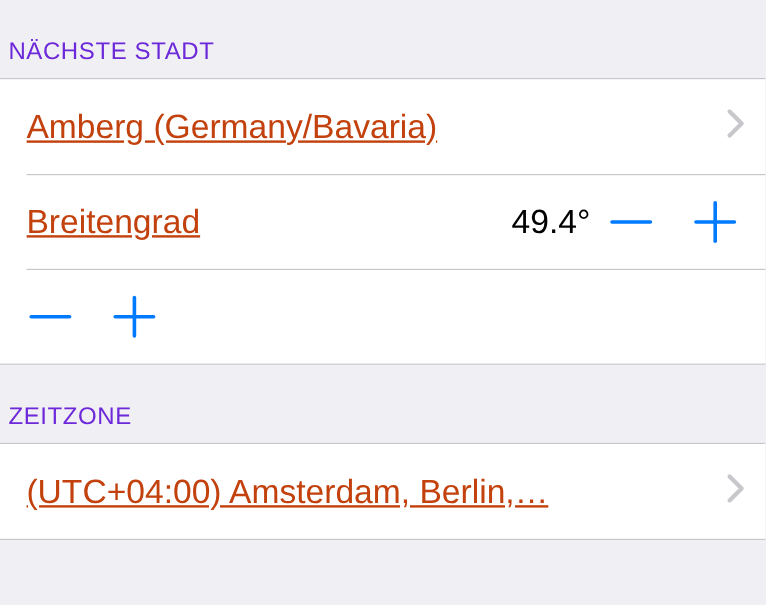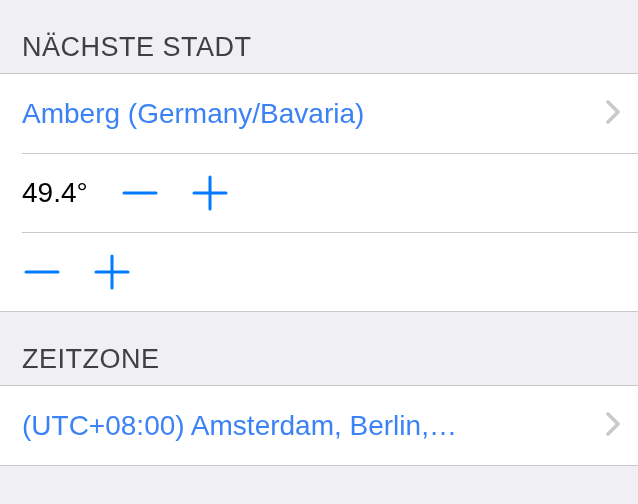--- a/index.html
+++ b/index.html
@@ -9,24 +9,24 @@
       font-family: -apple-system, BlinkMacSystemFont, "Helvetica Neue", Arial, sans-serif;
       -webkit-font-smoothing: antialiased;
     }
     body {
       width: 638px;
       height: 504px;
       background: #efeff4;
       overflow: hidden;
     }
     .section-header {
-      padding: 32px 22px 10px 22px;
-      font-size: 27px;
+      padding: 32px 22px 10px 7px;
+      font-size: 20px;
       letter-spacing: 0.5px;
-      color: #404040;
+      color: #6d28d9;
     }
     .group {
       background: #ffffff;
       border-top: 1px solid #c8c7cc;
       border-bottom: 1px solid #c8c7cc;
     }
     .row {
       display: flex;
       align-items: center;
       min-height: 79px;
@@ -38,29 +38,30 @@
       position: absolute;
       left: 22px;
       right: 0;
       top: 0;
       height: 1px;
       background: #c8c7cc;
     }
     .row-label {
       flex: 1;
       font-size: 28px;
-      color: #3b82f6;
+      color: #c2410c;
       white-space: nowrap;
       overflow: hidden;
       text-overflow: ellipsis;
+      text-decoration: underline;
     }
     .row-value {
       font-size: 28px;
       color: #000;
-      margin-right: 32px;
+      margin-right: 14px;
     }
     .chevron {
       color: #c7c7cc;
       flex-shrink: 0;
     }
     .stepper {
       display: flex;
       align-items: center;
       gap: 30px;
       flex-shrink: 0;
@@ -84,20 +85,21 @@
   <div class="row">
     <div class="row-label">Amberg (Germany/Bavaria)</div>
     <span class="chevron">
       <svg width="14" height="24" viewBox="0 0 14 24" fill="none">
         <path d="M2 2 L12 12 L2 22" stroke="currentColor" stroke-width="3.5" stroke-linecap="round" stroke-linejoin="round"></path>
       </svg>
     </span>
   </div>
 
   <div class="row">
+    <div class="row-label">Breitengrad</div>
     <div class="row-value">49.4°</div>
     <div class="stepper">
       <span class="stepper-btn">
         <svg width="40" height="40" viewBox="0 0 40 40">
           <line x1="4" y1="20" x2="36" y2="20" stroke="currentColor" stroke-width="3" stroke-linecap="round"></line>
         </svg>
       </span>
       <span class="stepper-btn">
         <svg width="40" height="40" viewBox="0 0 40 40">
           <line x1="4" y1="20" x2="36" y2="20" stroke="currentColor" stroke-width="3" stroke-linecap="round"></line>
@@ -122,20 +124,20 @@
       </span>
     </div>
   </div>
 
 </div>
 
 <div class="section-header">ZEITZONE</div>
 
 <div class="group">
   <div class="row">
-    <div class="row-label">(UTC+08:00) Amsterdam, Berlin,…</div>
+    <div class="row-label">(UTC+04:00) Amsterdam, Berlin,…</div>
     <span class="chevron">
       <svg width="14" height="24" viewBox="0 0 14 24" fill="none">
         <path d="M2 2 L12 12 L2 22" stroke="currentColor" stroke-width="3.5" stroke-linecap="round" stroke-linejoin="round"></path>
       </svg>
     </span>
   </div>
 </div>
 
 </body></html>

